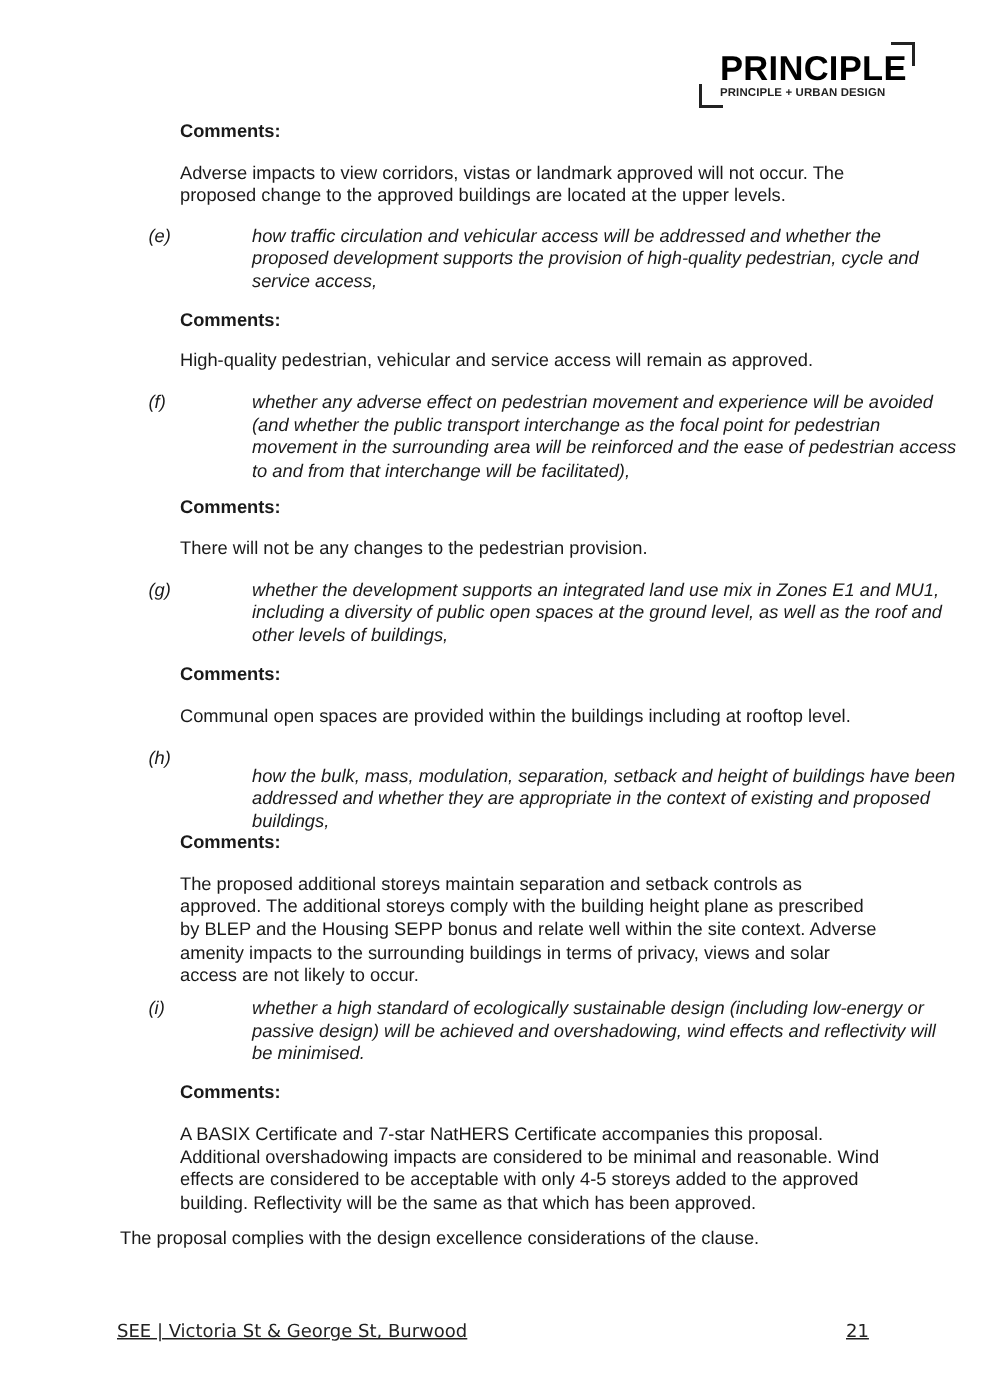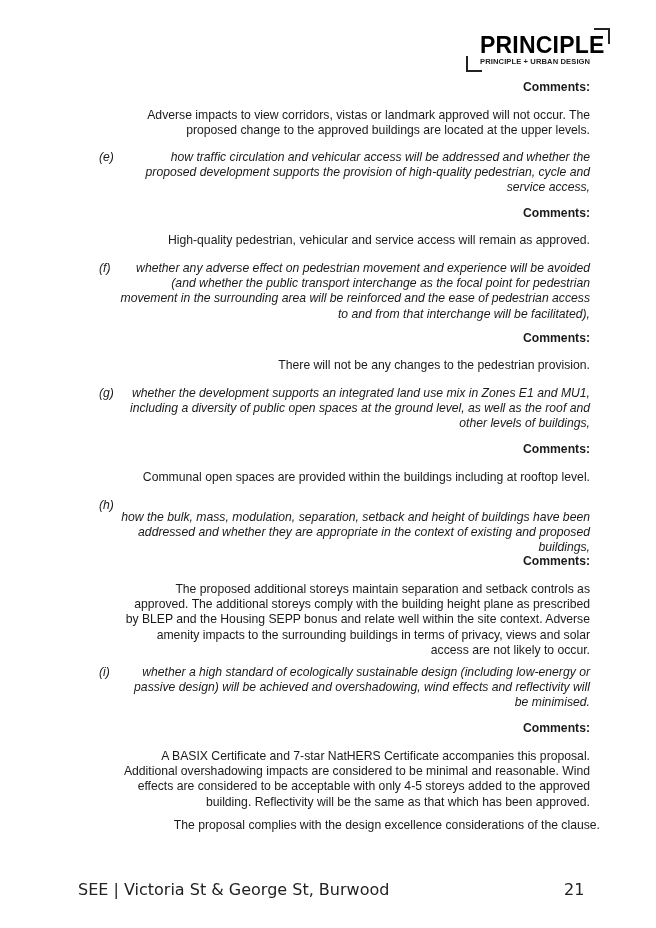--- a/index.html
+++ b/index.html
@@ -7,26 +7,26 @@
       font-family: "Liberation Sans", sans-serif; color: #1a1a1a; }
     .logo { position: absolute; left: 466px; top: 28px; width: 146px; height: 44px; }
     .logo .corner-tr { position: absolute; right: 2px; top: 0; width: 14px; height: 14px;
       border-top: 2px solid #222; border-right: 2px solid #222; }
     .logo .corner-bl { position: absolute; left: 0; bottom: 0; width: 14px; height: 14px;
       border-bottom: 2px solid #222; border-left: 2px solid #222; }
     .logo .word { position: absolute; left: 14px; top: 5px; font-weight: bold; font-size: 23px;
       letter-spacing: 0.2px; color: #000000; line-height: 24px; }
     .logo .tag { position: absolute; left: 14px; top: 29px; font-weight: bold; font-size: 7.6px;
       color: #222; letter-spacing: 0.1px; line-height: 9px; white-space: nowrap; }
-    .p { position: absolute; font-size: 12.2px; line-height: 15.2px; margin: 0; text-align: right; }
+    .p { position: absolute; font-size: 12.2px; line-height: 15.2px; margin: 0; }
     .ind { left: 120px; width: 470px; }
     .head { font-weight: bold; }
-    .crit { font-style: italic; }
+    .crit { font-style: italic; margin-left: 48px; }
     .lbl { position: absolute; left: 99px; font-size: 12.2px; line-height: 15.2px; font-style: italic; }
-    .footer { position: absolute; top: 880px; font-family: "DejaVu Sans", sans-serif; font-size: 16px; color: #222; }
+    .footer { position: absolute; top: 880px; font-family: "DejaVu Sans", sans-serif; font-size: 12px; color: #222; text-decoration: underline; }
   </style>
 </head>
 <body>
 
 <div class="logo">
   <div class="corner-tr"></div>
   <div class="corner-bl"></div>
   <div class="word">PRINCIPLE</div>
   <div class="tag">PRINCIPLE + URBAN DESIGN</div>
 </div>

